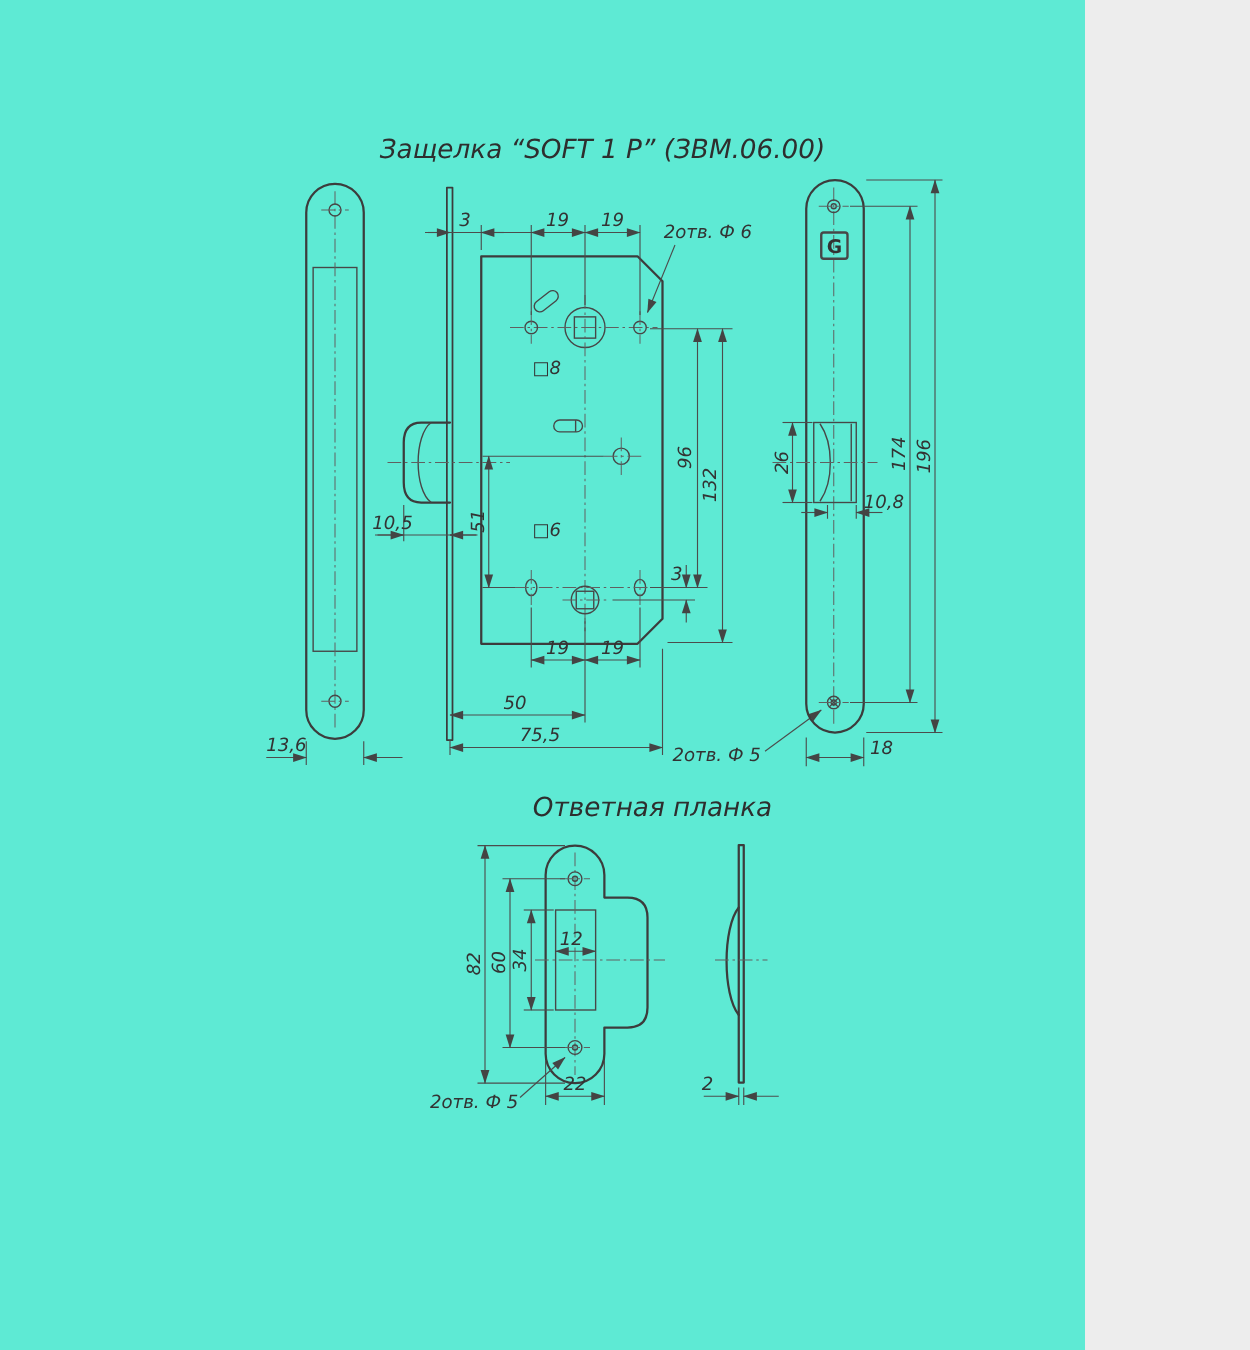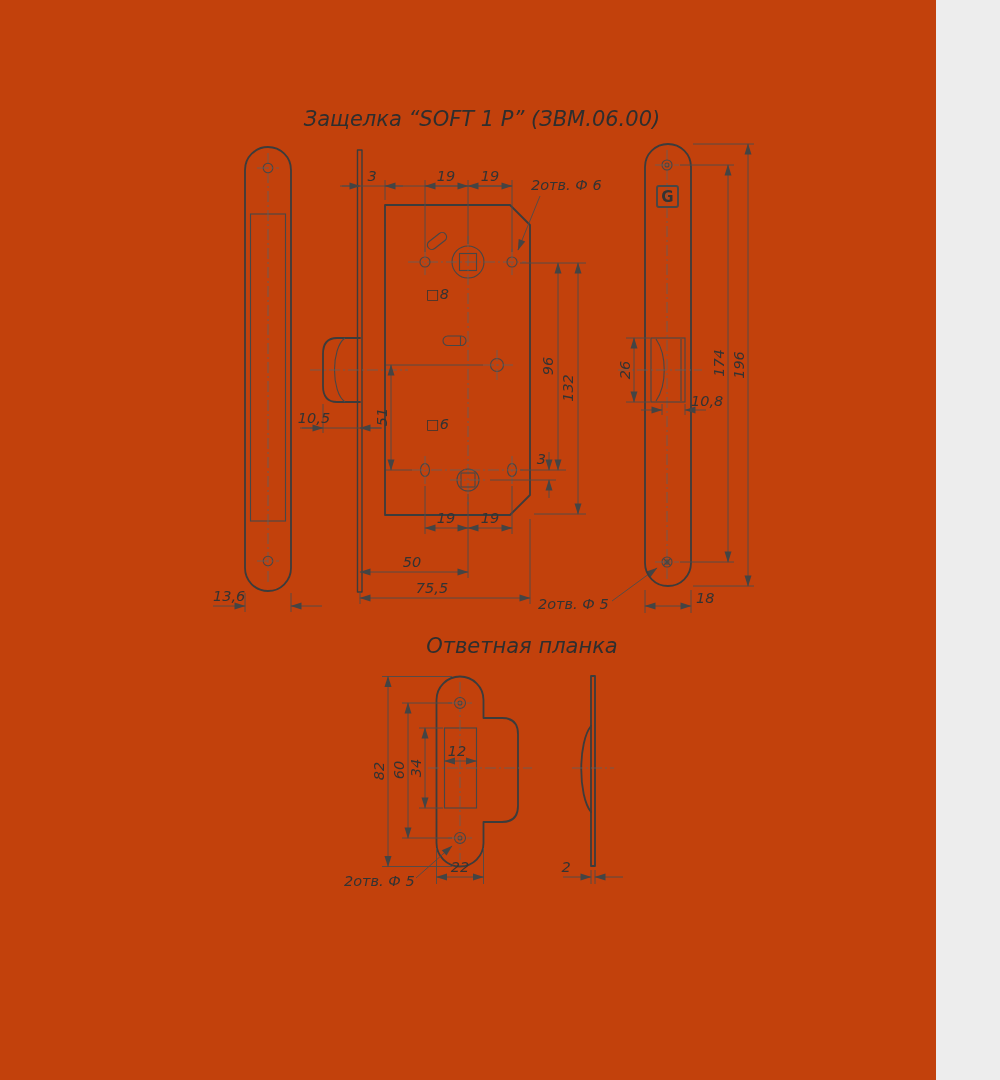--- a/index.html
+++ b/index.html
@@ -1,16 +1,16 @@
 <!DOCTYPE html>
 <html><head>
 <meta charset="utf-8">
 <style>
   html,body{margin:0;padding:0;background:#ededed;}
-  .frame{width:936px;height:1080px;position:relative;background:#c2410c;overflow:hidden;
+  .frame{width:868px;height:1080px;position:relative;background:#5eead4;overflow:hidden;
          font-family:"DejaVu Sans",sans-serif;}
   svg{display:block;}
   .o{stroke:#3c3c3c;stroke-width:1.8;fill:none;stroke-linejoin:round;stroke-linecap:round;}
   .o2{stroke:#3c3c3c;stroke-width:1.4;fill:none;stroke-linejoin:round;}
   .t{stroke:#474747;stroke-width:1.1;fill:none;}
   .d{stroke:#4c4c4c;stroke-width:0.9;fill:none;}
   .c{stroke:#606060;stroke-width:0.8;fill:none;stroke-dasharray:11 3 2 3;}
   text.dt{font-style:italic;font-size:14.5px;fill:#333;font-family:"DejaVu Sans",sans-serif;}
   text.ti{font-style:italic;font-size:21px;fill:#2e2e2e;font-family:"DejaVu Sans",sans-serif;}
   text.lg{font-weight:bold;font-size:15px;fill:#333;font-family:"DejaVu Sans",sans-serif;}

